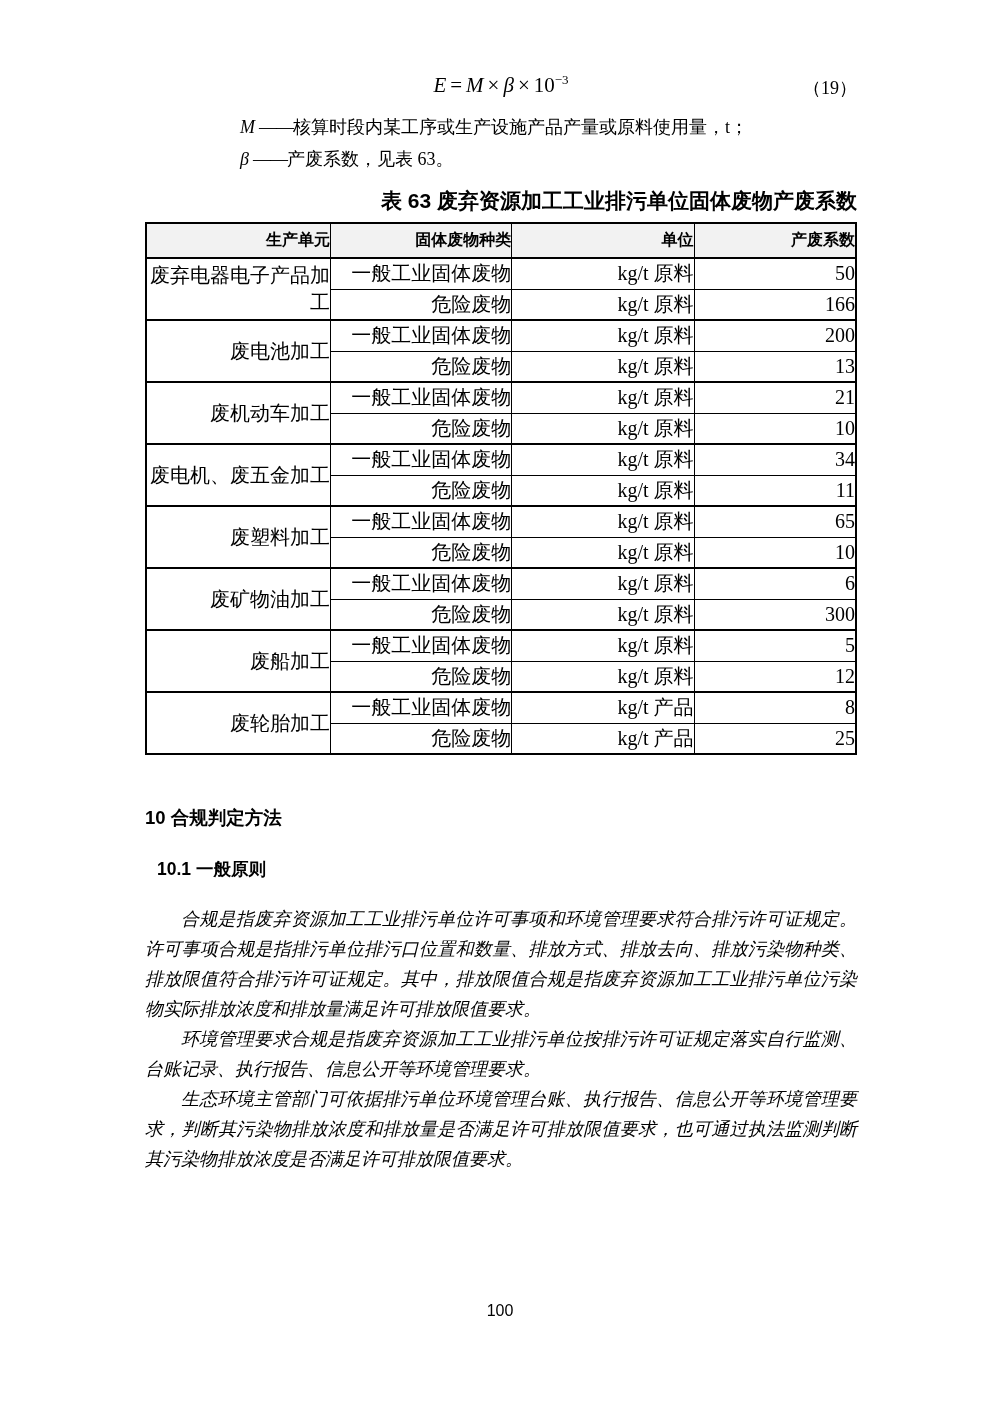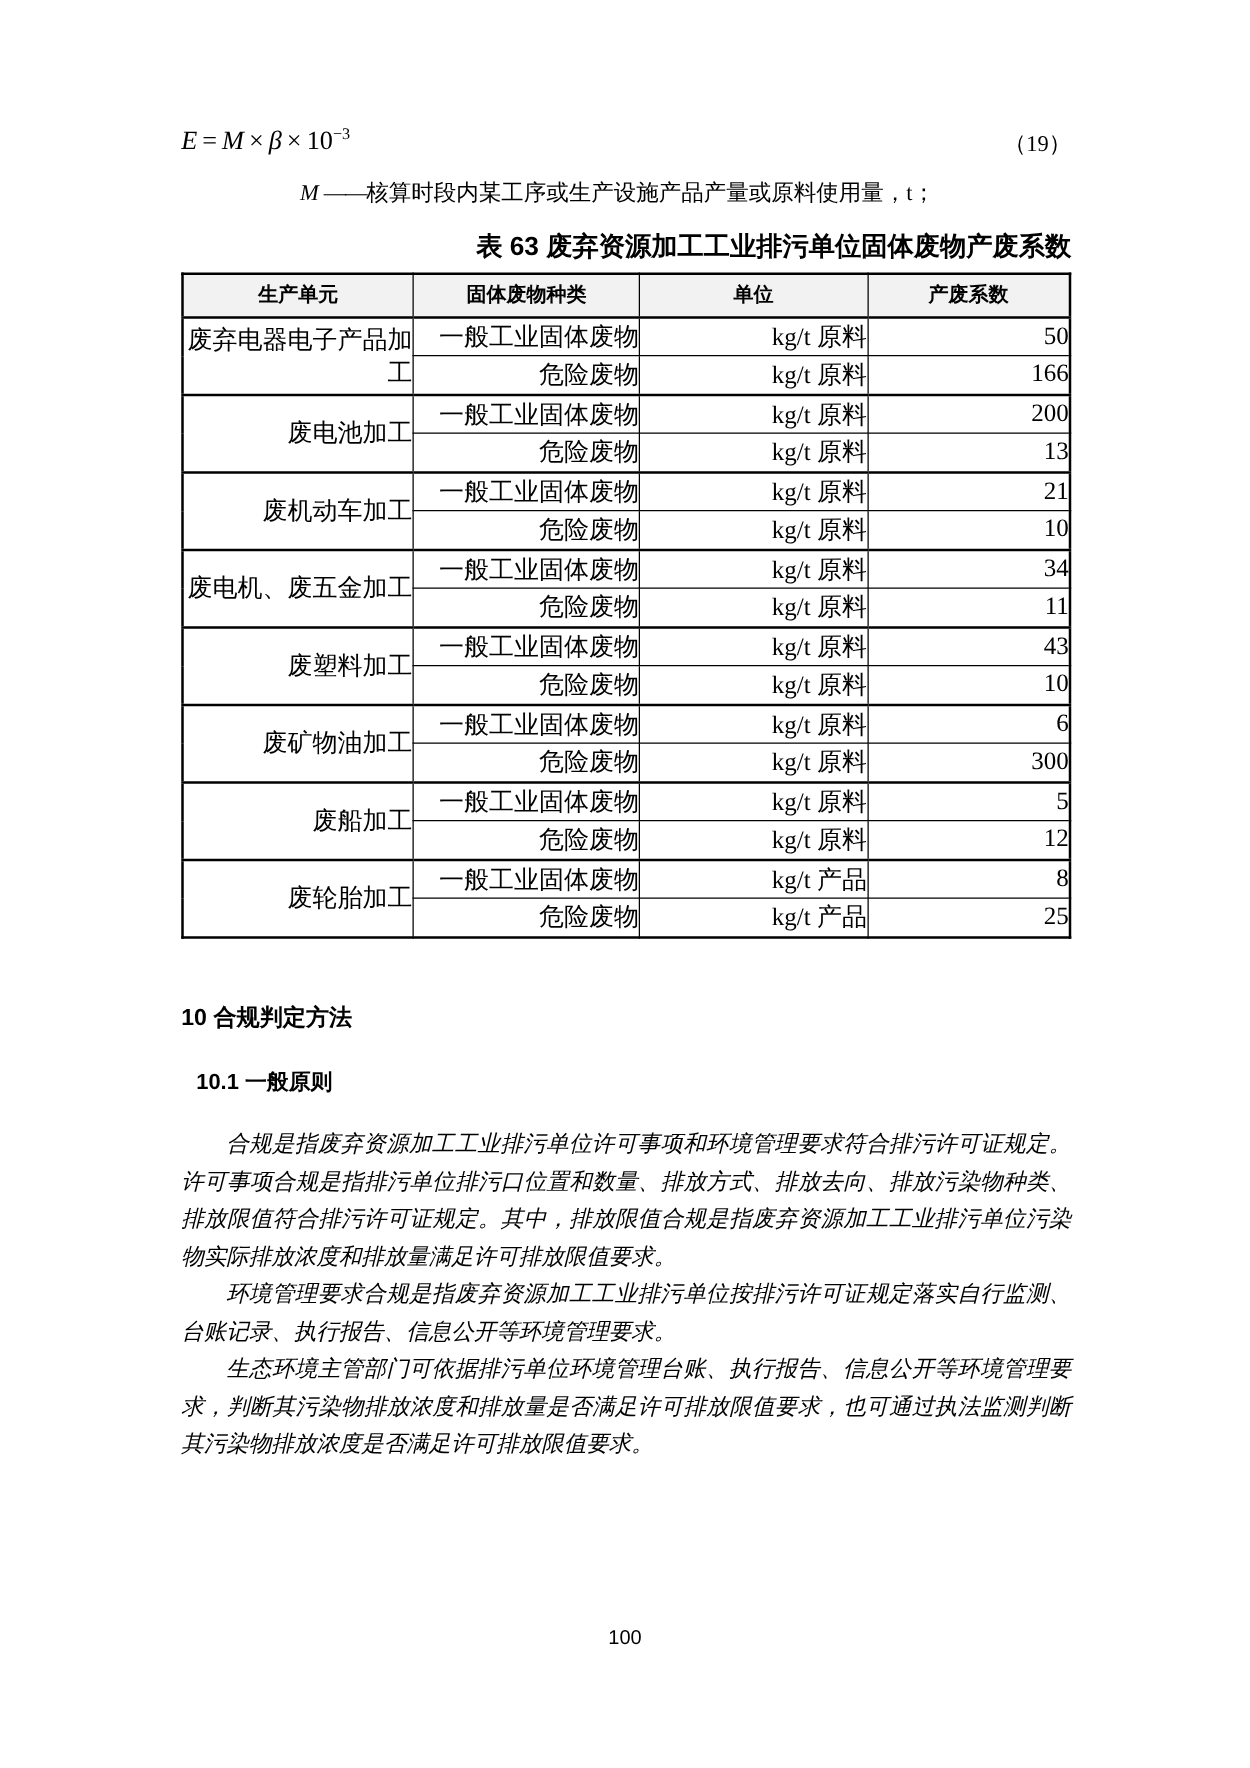--- a/index.html
+++ b/index.html
@@ -6,21 +6,21 @@
   html, body { background: #ffffff; }
   .page {
     width: 1000px; height: 1414px; position: relative;
     background: #ffffff; color: #000;
     font-family: "Liberation Serif", serif;
     overflow: hidden;
   }
   .content { position: absolute; left: 145px; top: 0; width: 712px; }
 
   
-  .formula-row { position: relative; margin-top: 100px; text-align: left;
+  .formula-row { position: relative; margin-top: 73px; text-align: center;
                  font-size: 21px; height: 30px; }
   .formula { font-family: "Liberation Serif", serif; }
   .formula .var { font-style: italic; }
   .formula .op { padding: 0 4px; font-style: normal; }
   .formula sup { font-size: 13px; vertical-align: super; line-height: 0; }
   .formula-label { position: absolute; right: 0; top: 3px; font-size: 18px; }
 
   
   .definitions { margin-top: 9px; font-size: 18px; }
   .def-line { line-height: 31.5px; padding-left: 95px; text-indent: 0; }
@@ -30,21 +30,21 @@
 
   
   .table-title { margin-top: 12px; text-align: right; font-weight: bold;
                  font-family: "Liberation Sans", sans-serif; font-size: 21px; }
   table.waste { width: 100%; border-collapse: collapse; margin-top: 7px;
                 table-layout: fixed; border: 2px solid #000; }
   col.c1 { width: 26%; } col.c2 { width: 25.5%; } col.c3 { width: 25.7%; } col.c4 { width: 22.8%; }
   table.waste th {
     height: 35px; background: #f2f2f2; border: 1px solid #000;
     font-family: "Liberation Sans", sans-serif; font-weight: bold; font-size: 16px;
-    text-align: center; vertical-align: middle;
+    text-align: right; vertical-align: middle;
   }
   table.waste td {
     height: 31px; border: 1px solid #000; text-align: right; vertical-align: middle;
     font-size: 20px; font-family: "Liberation Serif", serif;
   }
   table.waste thead tr th { border-bottom: 2px solid #000; }
   table.waste tr.group-start td { border-top: 2px solid #000; }
 
   
   .h-sec { font-family: "Liberation Sans", sans-serif; font-weight: bold;
@@ -67,20 +67,21 @@
 <div class="page">
   <div class="content">
 
     <div class="formula-row">
       <span class="formula"><span class="var">E</span><span class="op">=</span><span class="var">M</span><span class="op">×</span><span class="var">β</span><span class="op">×</span><span>10</span><sup>−3</sup></span>
       <span class="formula-label">（19）</span>
     </div>
 
     <div class="definitions">
       <div class="def-line"><span class="sym">M</span><span class="dash">——</span><span>核算时段内某工序或生产设施产品产量或原料使用量，t；</span></div>
+      <div class="def-line"><span class="sym">β</span><span class="dash">——</span><span>产废系数，见表 63。</span></div>
     </div>
 
     <div class="table-title">表 63  废弃资源加工工业排污单位固体废物产废系数</div>
     <table class="waste">
       <colgroup>
           <col class="c1">
           <col class="c2">
           <col class="c3">
           <col class="c4">
         </colgroup>
@@ -134,21 +135,21 @@
         </tr>
         <tr>
           <td>危险废物</td>
           <td>kg/t 原料</td>
           <td>11</td>
         </tr>
         <tr class="group-start">
           <td rowspan="2">废塑料加工</td>
           <td>一般工业固体废物</td>
           <td>kg/t 原料</td>
-          <td>43</td>
+          <td>65</td>
         </tr>
         <tr>
           <td>危险废物</td>
           <td>kg/t 原料</td>
           <td>10</td>
         </tr>
         <tr class="group-start">
           <td rowspan="2">废矿物油加工</td>
           <td>一般工业固体废物</td>
           <td>kg/t 原料</td>

